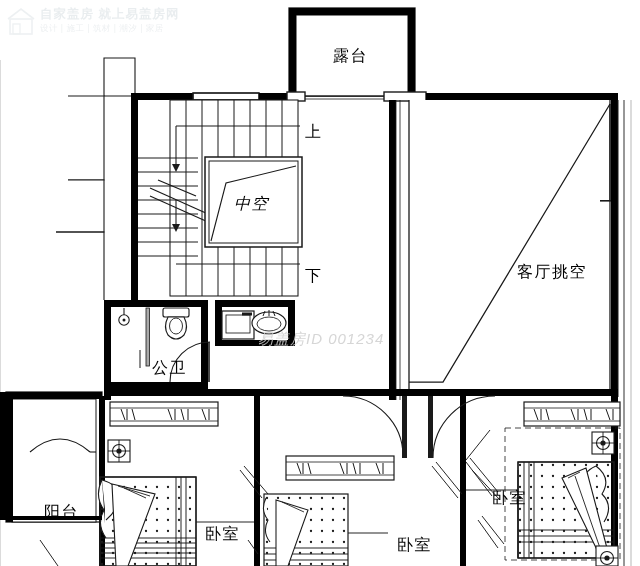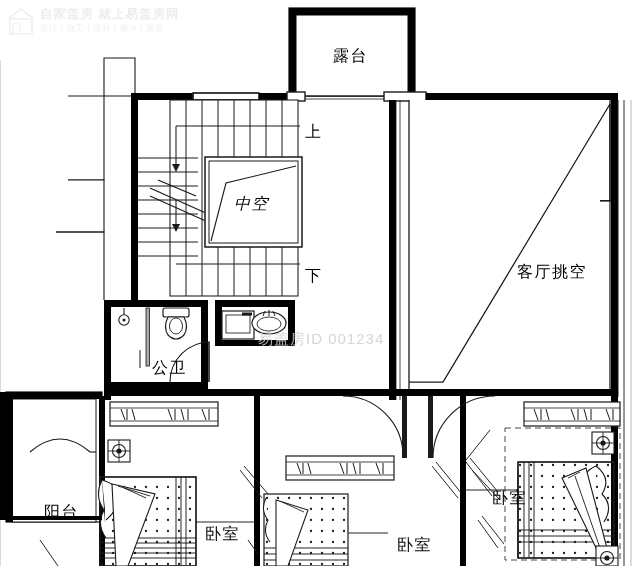--- a/index.html
+++ b/index.html
@@ -18,21 +18,21 @@
   .wm-logo .wm-line1{
     position:absolute;left:34px;top:0px;font-size:12.5px;color:#b9c6cd;
     letter-spacing:1px;white-space:nowrap;font-weight:bold;
   }
   .wm-logo .wm-line2{
     position:absolute;left:34px;top:17px;font-size:8.5px;color:#c2ccd2;
     letter-spacing:.5px;white-space:nowrap;
   }
   .wm-center{
     position:absolute;left:258px;top:330px;font-size:15px;color:#cfcfcf;
-    opacity:.85;letter-spacing:1px;white-space:nowrap;pointer-events:none;
+    opacity:.85;letter-spacing:1px;white-space:nowrap;pointer-events:none;font-style:italic;
   }
 
   
   .rlabel{
     position:absolute;font-size:16px;color:#000000;white-space:nowrap;
     letter-spacing:1.5px;
   }
 </style>
 </head>
 <body>

